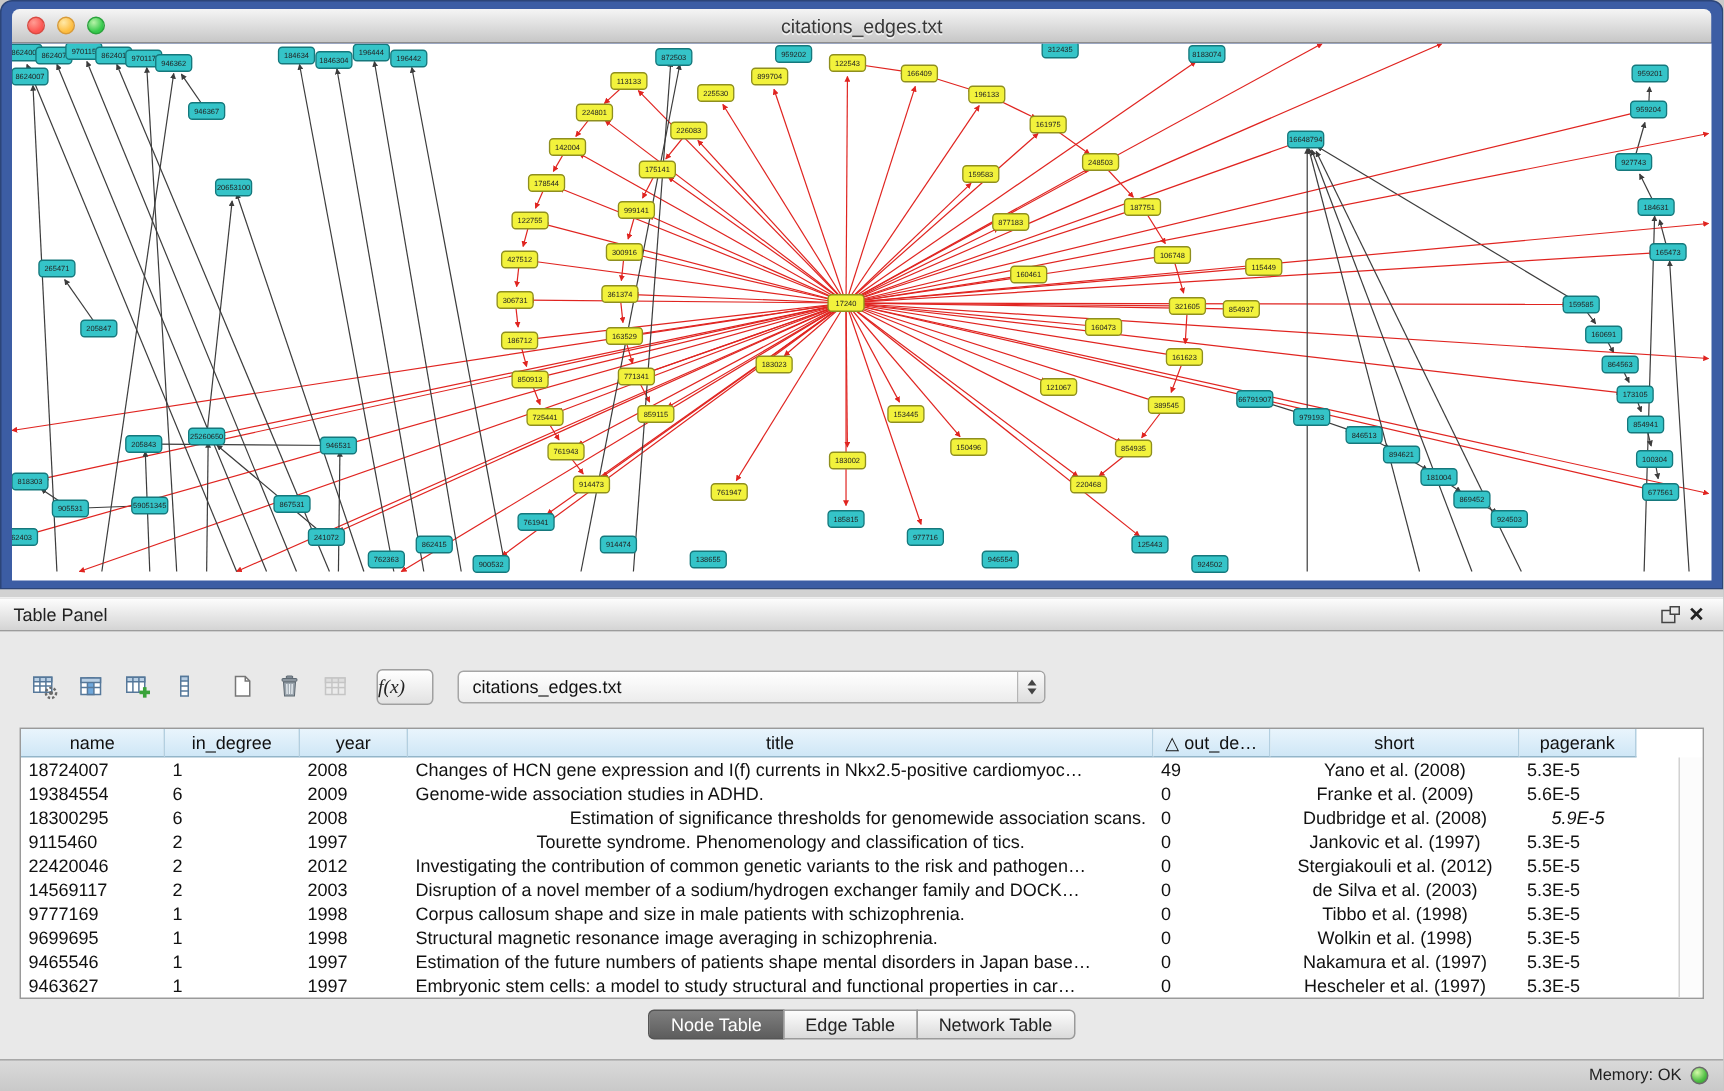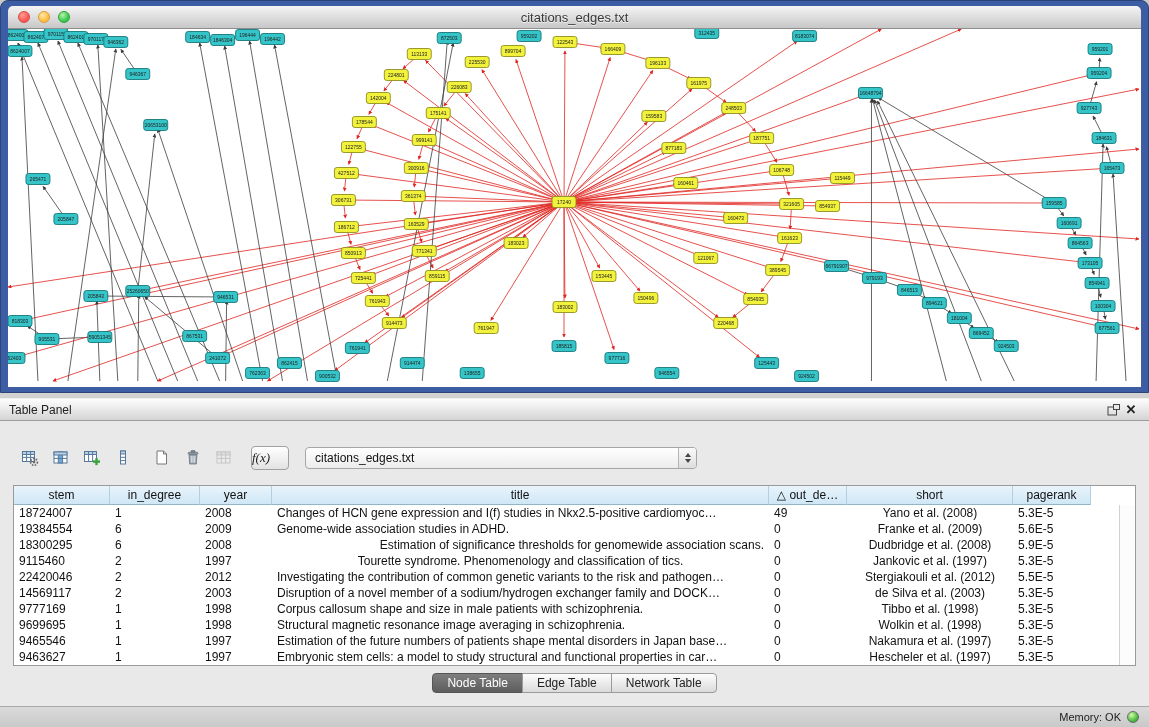--- a/index.html
+++ b/index.html
@@ -767,55 +767,55 @@
           <span class="combo-text">citations_edges.txt</span>
           <span class="combo-stepper">
               <i class="up"></i>
               <i class="dn"></i>
             </span>
         </div>
       </div>
 
       <div class="table-wrap">
         <div class="thead" id="thead">
-            <div class="th" style="width: 96px;">stem</div>
+            <div class="th" style="width: 96px;">name</div>
             <div class="th" style="width: 90px;">in_degree</div>
             <div class="th" style="width: 72px;">year</div>
             <div class="th" style="width: 497px;">title</div>
             <div class="th" style="width: 78px;">△ out_de…</div>
             <div class="th" style="width: 166px;">short</div>
             <div class="th" style="width: 78px;">pagerank</div>
           </div>
         <div class="tbody" id="tbody">
             <div class="tr">
               <div class="td" style="width: 96px; text-align: left;">18724007</div>
               <div class="td" style="width: 90px; text-align: left;">1</div>
               <div class="td" style="width: 72px; text-align: left;">2008</div>
-              <div class="td" style="width: 497px; text-align: left;">Changes of HCN gene expression and I(f) studies in Nkx2.5-positive cardiomyoc…</div>
+              <div class="td" style="width: 497px; text-align: left;">Changes of HCN gene expression and I(f) currents in Nkx2.5-positive cardiomyoc…</div>
               <div class="td" style="width: 78px; text-align: left;">49</div>
               <div class="td" style="width: 166px; text-align: center;">Yano et al. (2008)</div>
               <div class="td" style="width: 78px; text-align: left;">5.3E-5</div>
             </div>
             <div class="tr">
               <div class="td" style="width: 96px; text-align: left;">19384554</div>
               <div class="td" style="width: 90px; text-align: left;">6</div>
               <div class="td" style="width: 72px; text-align: left;">2009</div>
               <div class="td" style="width: 497px; text-align: left;">Genome-wide association studies in ADHD.</div>
               <div class="td" style="width: 78px; text-align: left;">0</div>
               <div class="td" style="width: 166px; text-align: center;">Franke et al. (2009)</div>
               <div class="td" style="width: 78px; text-align: left;">5.6E-5</div>
             </div>
             <div class="tr">
               <div class="td" style="width: 96px; text-align: left;">18300295</div>
               <div class="td" style="width: 90px; text-align: left;">6</div>
               <div class="td" style="width: 72px; text-align: left;">2008</div>
               <div class="td" style="width: 497px; text-align: right;">Estimation of significance thresholds for genomewide association scans.</div>
               <div class="td" style="width: 78px; text-align: left;">0</div>
               <div class="td" style="width: 166px; text-align: center;">Dudbridge et al. (2008)</div>
-              <div class="td" style="width: 78px; text-align: left;">5.9E-5</div>
+              <div class="td" style="width: 78px; text-align: center; font-style: italic;">5.9E-5</div>
             </div>
             <div class="tr">
               <div class="td" style="width: 96px; text-align: left;">9115460</div>
               <div class="td" style="width: 90px; text-align: left;">2</div>
               <div class="td" style="width: 72px; text-align: left;">1997</div>
               <div class="td" style="width: 497px; text-align: center;">Tourette syndrome. Phenomenology and classification of tics.</div>
               <div class="td" style="width: 78px; text-align: left;">0</div>
               <div class="td" style="width: 166px; text-align: center;">Jankovic et al. (1997)</div>
               <div class="td" style="width: 78px; text-align: left;">5.3E-5</div>
             </div>

